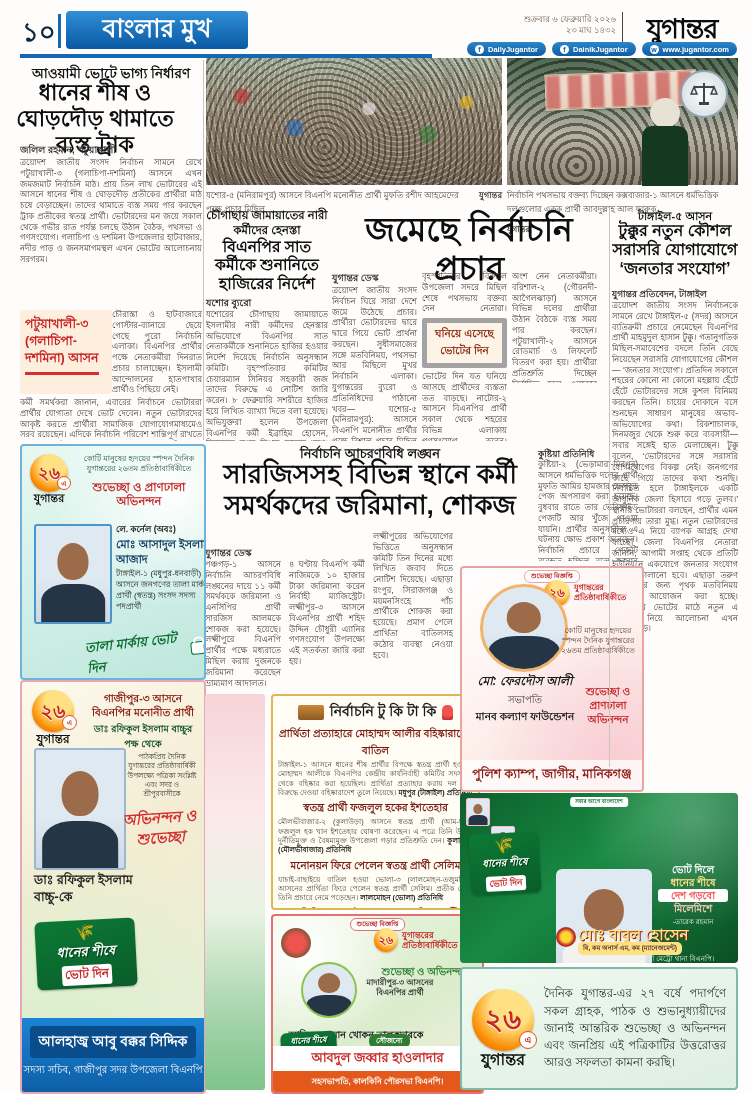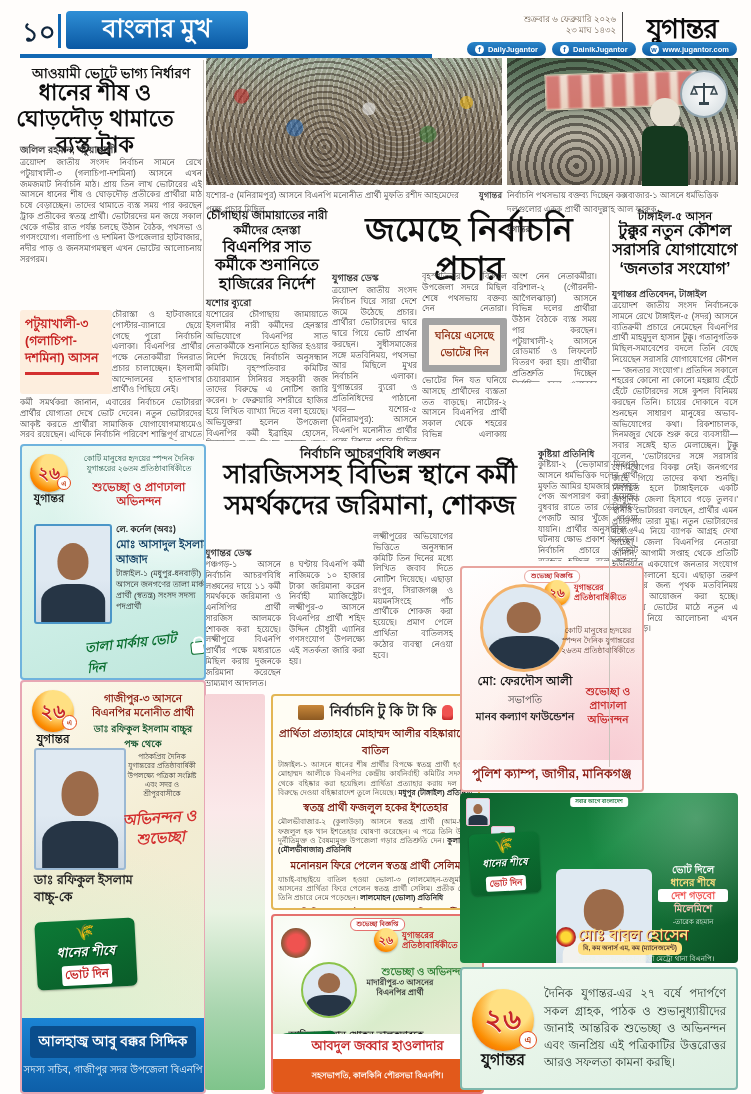--- a/index.html
+++ b/index.html
@@ -34,21 +34,21 @@
      repeating-radial-gradient(circle at 30% 85%,rgba(20,16,12,.5) 0 3px,transparent 3px 8px),
      linear-gradient(180deg,#4e6b52 0%,#7d8d7a 30%,#b9b3a4 60%,#8c8273 100%);}
   .banner{background:linear-gradient(180deg,#f7f2e6,#efe6d2);border:1px solid #d8cdb4;
           transform:rotate(-2deg);box-shadow:0 1px 2px rgba(0,0,0,.3);overflow:hidden;}
   .banner .smear{height:100%;background:repeating-linear-gradient(90deg,rgba(183,28,28,.55) 0 14px,rgba(183,28,28,.1) 14px 22px);filter:blur(1px);}
   .scalecirc{border-radius:50%;background:radial-gradient(circle,#fdfdfd,#cfd8dc);display:flex;align-items:center;justify-content:center;border:2px solid #90a4ae;}
   
   .hlbox{background:#fdeede;border-radius:3px;color:#c62020;font-weight:bold;font-size:12.5px;
          line-height:1.35;padding:6px 5px 8px 5px;text-align:left;}
   .hlbox .bar{margin-top:5px;height:3px;background:#d32f2f;width:90%;}
-  .subheadbox{border:7px solid #a3a3a3;background:#fdf3e7;color:#8c2b10;font-weight:bold;
+  .subheadbox{border:5px solid #a3a3a3;background:#fdf3e7;color:#8c2b10;font-weight:bold;
               font-size:10.5px;text-align:center;padding:3px 2px;border-radius:2px;}
   
   .adframe{border:2px solid #9dc6e8;border-radius:4px;overflow:hidden;}
   .logo26{display:flex;flex-direction:column;align-items:center;line-height:1;}
   .logo26 .swirl{border-radius:50%;background:radial-gradient(circle at 62% 30%,#ffe082 0 35%,#fb8c00 70%,#e64a19 100%);
                  display:flex;align-items:center;justify-content:center;position:relative;box-shadow:0 1px 2px rgba(0,0,0,.25);}
   .logo26 .num{color:#c62828;font-weight:bold;text-shadow:0 1px 0 #fff;}
   .logo26 .suf{position:absolute;right:-3px;bottom:2px;background:#fff;border:1px solid #e64a19;border-radius:50%;
                color:#bf360c;font-weight:bold;display:flex;align-items:center;justify-content:center;}
   .logo26 .nm{font-weight:bold;color:#111;margin-top:1px;}
@@ -293,40 +293,40 @@
     </div>
     <div class="abs" style="left:8px;top:112px;width:150px;font-size:9.5px;font-weight:bold;color:#1a1a1a;text-align:center;">আনিসুর রহমান খোকন তালুকদারকে</div>
     <div class="avatar abs white" style="right:10px;top:78px;width:44px;height:52px;border:2px solid #fff;border-radius:3px;"></div>
     <div class="dhaner abs" style="left:8px;top:116px;width:52px;padding:2px;">
       <div class="l1" style="font-size:8px;">ধানের শীষে</div>
       <div class="l2" style="font-size:7.5px;">ভোট দিন</div>
     </div>
     <div class="abs" style="left:96px;top:118px;background:#2e7d32;color:#fff;font-size:7.5px;font-weight:bold;border-radius:6px;padding:1px 7px;">সৌজন্যে</div>
     <div class="abs" style="left:0;bottom:0;width:209px;text-align:center;">
       <div style="background:#fff;font-size:13px;font-weight:bold;color:#c62828;padding:2px 0;">আবদুল জব্বার হাওলাদার</div>
-      <div style="background:#e2591b;font-size:8px;font-weight:bold;color:#fff;padding:10px 0;">সহসভাপতি, কালকিনি পৌরসভা বিএনপি।</div>
+      <div style="background:#e2591b;font-size:8px;font-weight:bold;color:#fff;padding:4px 0;">সহসভাপতি, কালকিনি পৌরসভা বিএনপি।</div>
     </div>
   </div>
 
   <div class="abs adframe" style="left:460px;top:566px;width:180px;height:222px;border-color:#e8a59f;
        background:radial-gradient(circle at 85% 85%,#f8cdd4,transparent 55%),linear-gradient(150deg,#ffffff,#fdeeea 60%,#fbdfe2);">
     <div class="abs" style="left:50%;top:2px;transform:translateX(-50%);background:#fff;border:1px solid #e8a59f;border-radius:6px;
          font-size:6.5px;color:#b71c1c;font-weight:bold;padding:0 6px;">শুভেচ্ছা বিজ্ঞপ্তি</div>
     <div class="abs" style="right:6px;top:12px;display:flex;align-items:center;gap:4px;">
       <div class="logo26">
         <div class="swirl" style="width:26px;height:26px;">
             <span class="num" style="font-size:12px;">২৬</span>
           </div>
       </div>
       <div style="width:62px;font-size:8px;font-weight:bold;color:#c62828;line-height:1.2;">যুগান্তরের প্রতিষ্ঠাবার্ষিকীতে</div>
     </div>
     <div class="avatar abs circphoto" style="left:18px;top:16px;width:82px;height:82px;border:3px solid #f3b26a;"></div>
     <div class="abs" style="left:96px;top:58px;width:80px;font-size:7.8px;color:#5a3a2e;text-align:center;line-height:1.3;">কোটি মানুষের হৃদয়ের স্পন্দন দৈনিক যুগান্তরের ২৬তম প্রতিষ্ঠাবার্ষিকীতে</div>
     <div class="abs" style="left:8px;top:104px;width:110px;text-align:center;">
-      <div style="font-size:12px;font-weight:bold;color:#1a1a1a;">মো: ফেরদৌস আলী</div>
+      <div style="font-size:12px;font-weight:bold;color:#1a1a1a;font-style:italic;">মো: ফেরদৌস আলী</div>
       <div style="font-size:10px;color:#333;">সভাপতি</div>
       <div style="font-size:10.5px;font-weight:bold;color:#222;">মানব কল্যাণ ফাউন্ডেশন</div>
     </div>
     <div class="abs" style="left:118px;top:116px;width:56px;text-align:center;font-size:10.5px;font-weight:bold;color:#c62828;line-height:1.35;">শুভেচ্ছা ও প্রাণঢালা অভিনন্দন</div>
     <div class="abs" style="left:0;bottom:0;width:180px;background:rgba(255,255,255,.75);text-align:center;
          font-size:12.5px;font-weight:bold;color:#8c1d13;padding:5px 0;">পুলিশ ক্যাম্প, জাগীর, মানিকগঞ্জ</div>
   </div>
 
   <div class="abs greenad" style="left:460px;top:793px;width:278px;height:170px;">
     <div class="avatar abs" style="left:6px;top:5px;width:22px;height:26px;border:1px solid #f8bbd0;border-radius:2px;"></div>

